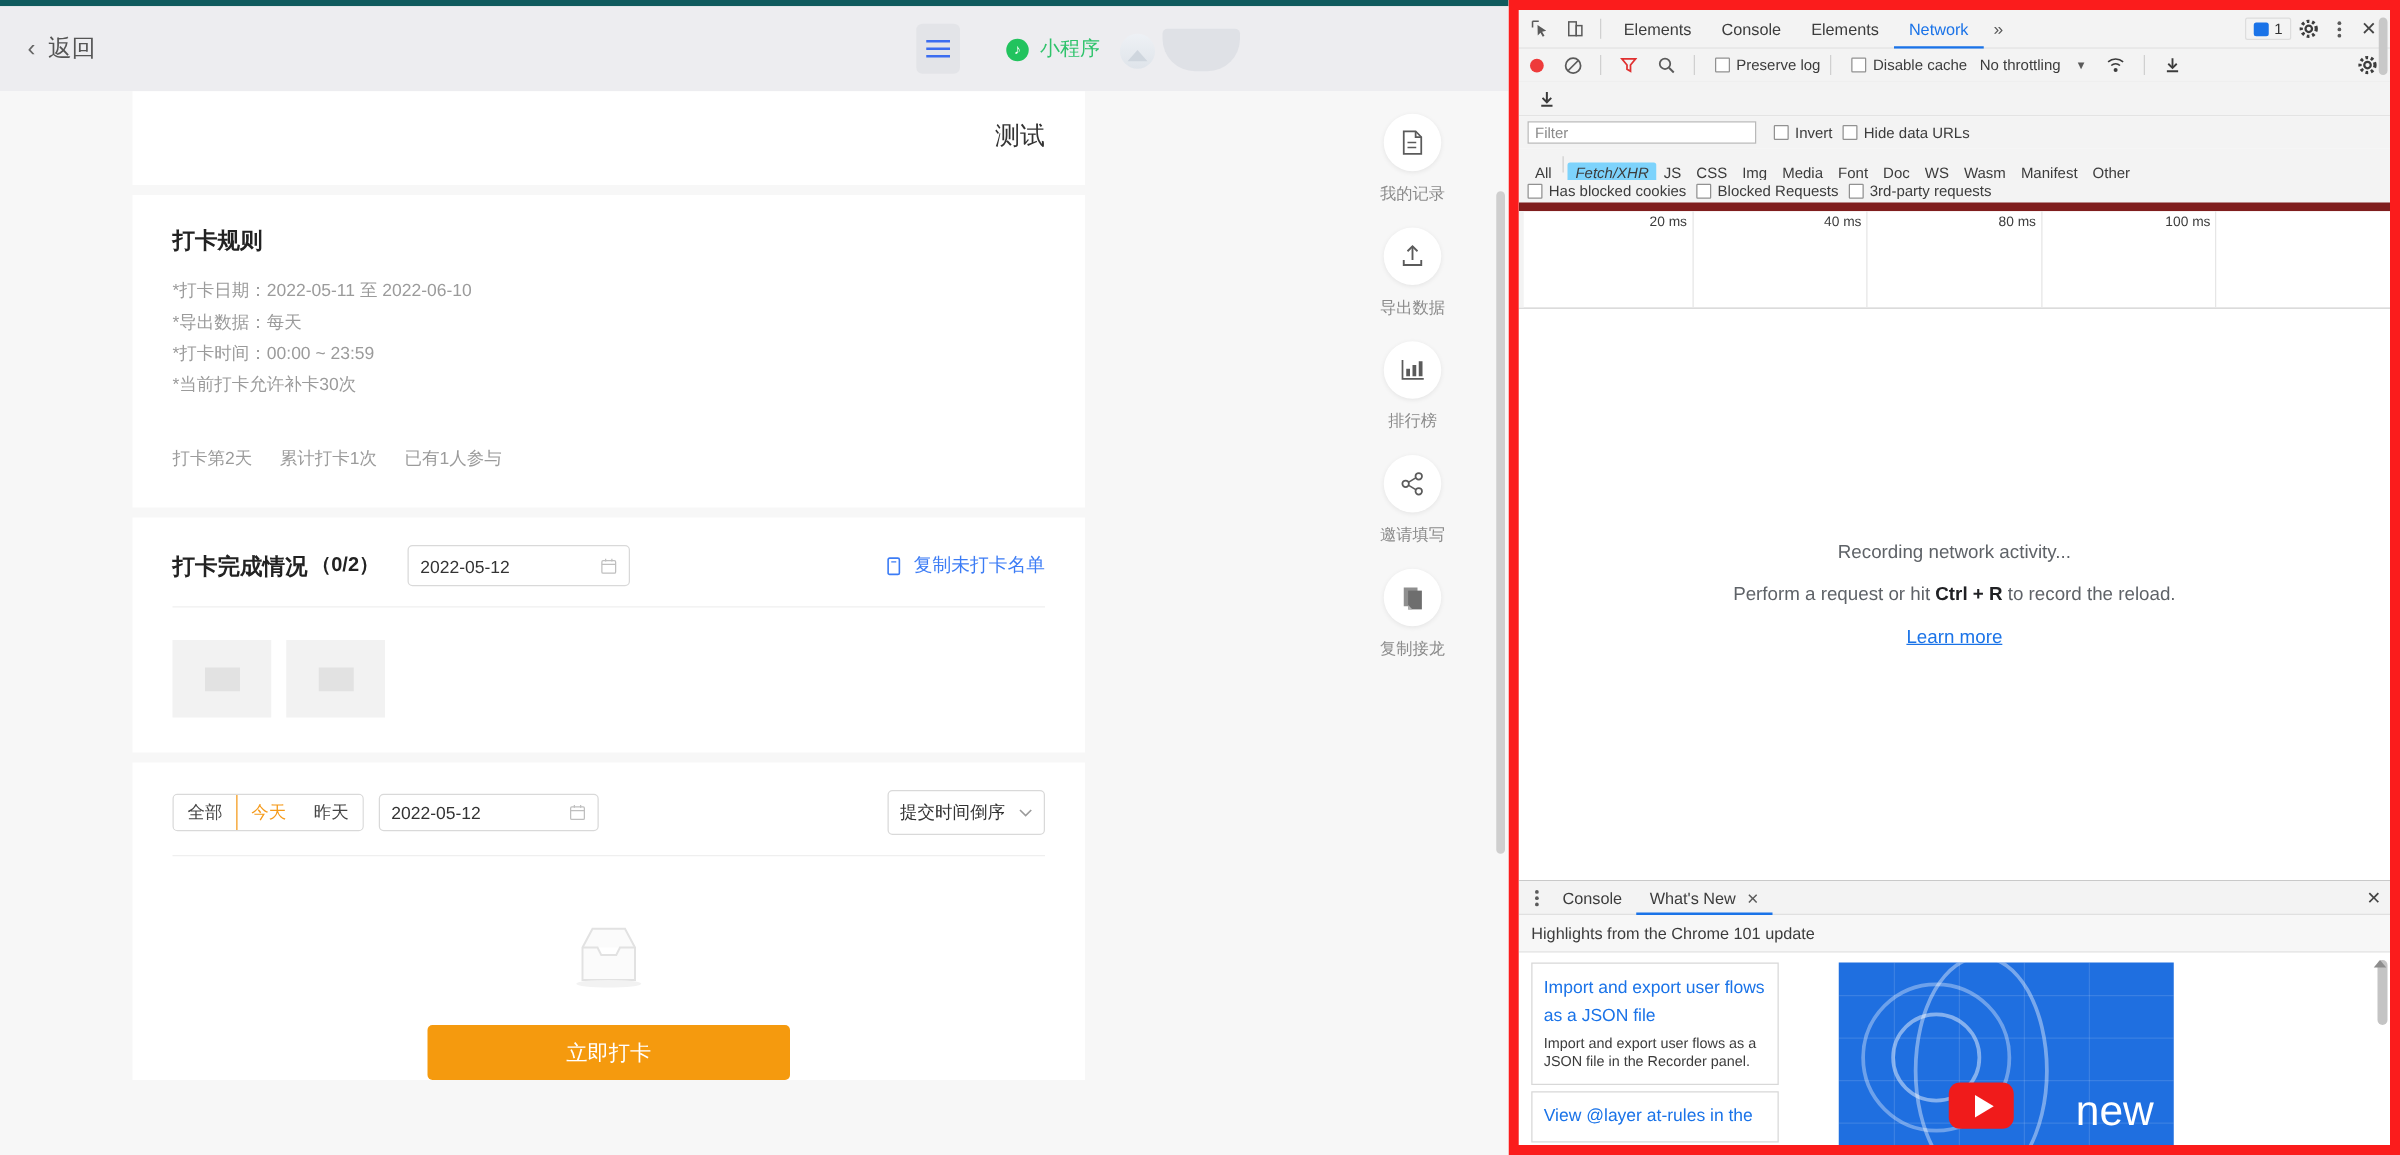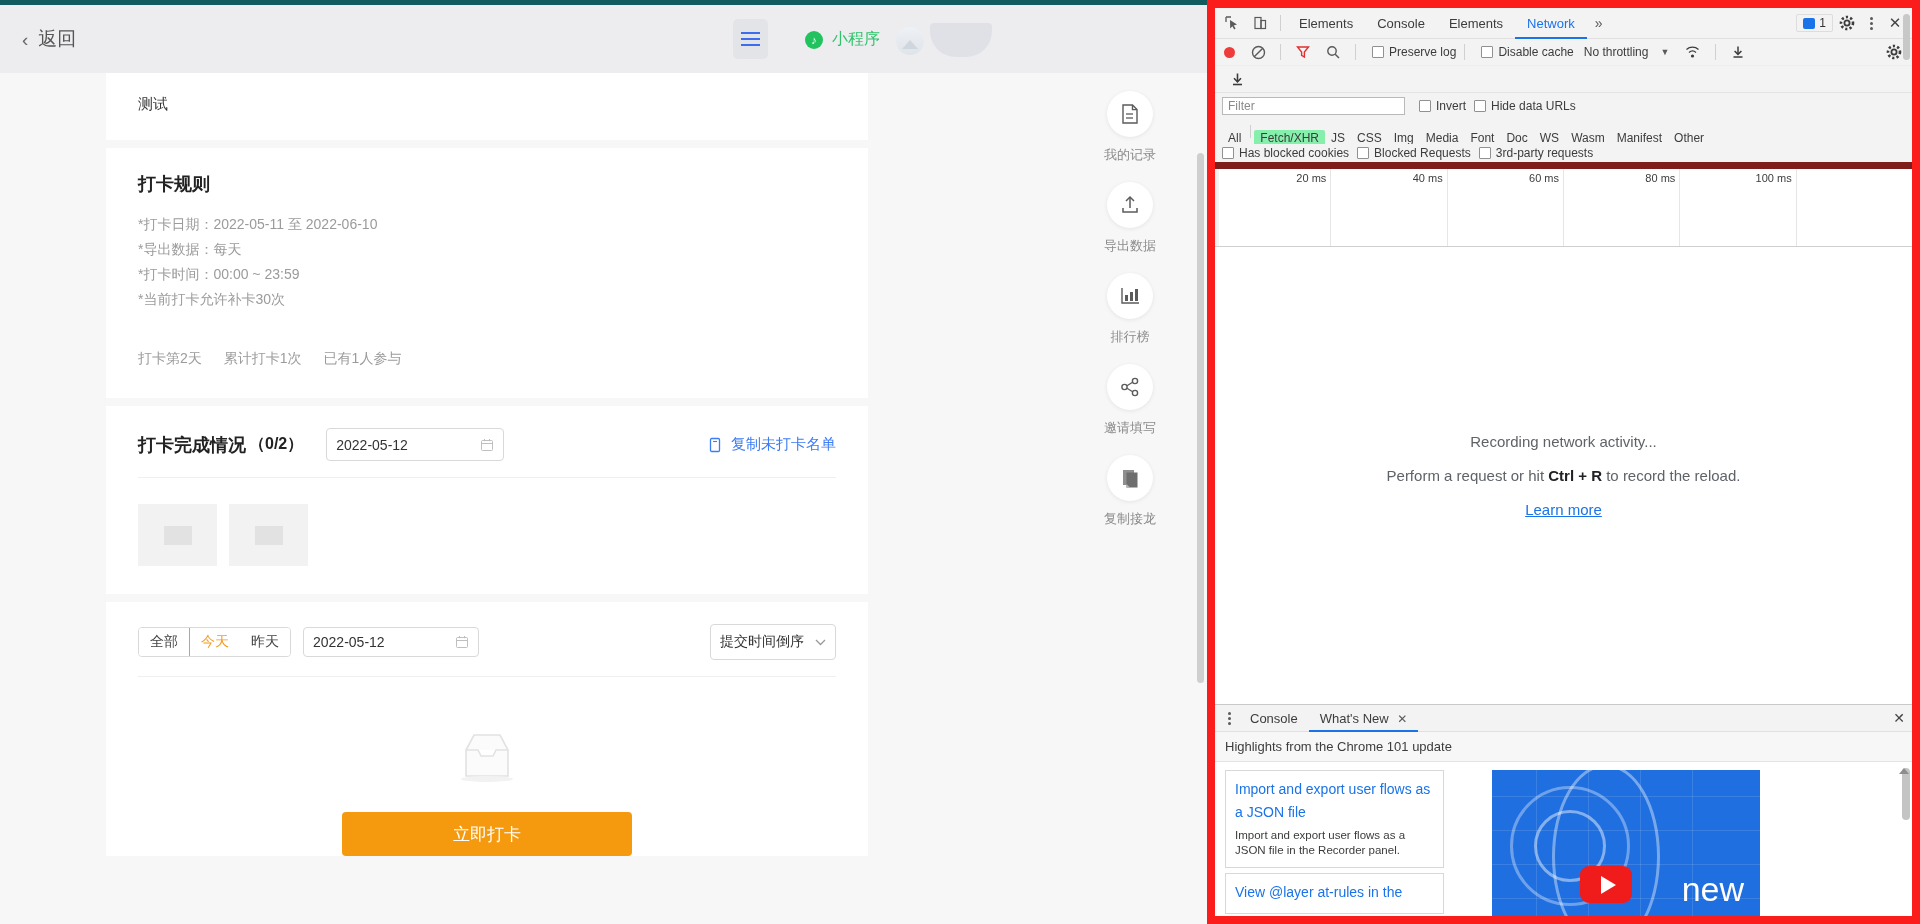--- a/index.html
+++ b/index.html
@@ -58,21 +58,21 @@
                 background:#d9f5e6; }
   .green-blob2{ position:absolute; left:-5px; top:163px; width:12px; height:12px; border-radius:50%; background:#bcecd6;}
 
   .page-body { position:absolute; left:0; top:73px; width:1207px; height:851px; background:#f7f7f7; }
 
   .content-col { position:absolute; left:106px; top:0; width:762px; }
   .card { background:#fff; }
   .card + .card { margin-top:8px; }
 
   .card-title-sec { padding:22px 32px 26px 32px; }
-  .card-title-sec .t { font-size:15px; color:#333; }
+  .card-title-sec .t { font-size:20px; color:#333;text-align:right; }
 
   .rules { padding:24px 32px 30px 32px; }
   .rules h3 { font-size:18px; color:#222; font-weight:bold; margin-bottom:16px; }
   .rules p { font-size:14px; color:#9b9b9b; line-height:25px; }
   .stats { margin-top:38px; font-size:14px; color:#9b9b9b; display:flex; gap:22px; }
 
   .finish { padding:22px 32px 28px 32px; }
   .finish-head { display:flex; align-items:center; }
   .finish-head .ft { font-size:18px; font-weight:bold; color:#222; }
   .finish-head .fc { font-size:16px; font-weight:bold; color:#222; margin-left:3px;}
@@ -159,21 +159,21 @@
   .tb-spacer { flex:1; }
 
   .dt-toolbar2 { height:27px; background:#f3f3f3; display:flex; align-items:center; padding-left:8px; border-bottom:1px solid #e3e3e3; flex:none;}
 
   .dt-filterrow { height:26px; background:#f3f3f3; display:flex; align-items:center; padding-left:7px; gap:0; flex:none;}
   .filter-input { width:183px; height:18px; border:1px solid #b9b9b9; background:#fff; font-size:12px; color:#8a8a8a; padding:0 5px; line-height:17px; }
   .filter-input::placeholder{ color:#8a8a8a; }
 
   .dt-typesrow { height:25px; background:#f3f3f3; display:flex; align-items:center; padding-left:7px; gap:0; font-size:12px; color:#3c3c3c; flex:none;}
   .ty { padding:1px 6px; cursor:pointer; border-radius:2px;margin-top:12px;}
-  .ty.sel { background:#86efac; }
+  .ty.sel { background:#7dd3fc;font-style:italic; }
   .ty-sep { width:1px; height:13px; background:#cfcfcf; margin:0 3px; }
 
   .dt-cookierow { height:25px; background:#f3f3f3; display:flex; align-items:center; padding-left:7px; border-bottom:7px solid #7f1d1d; flex:none;}
 
   .timeline { height:78px; background:#fff; border-bottom:1px solid #cfcfcf; position:relative; flex:none; display:flex;}
   .tl-cell { flex:1; border-right:1px solid #e6e6e6; position:relative; }
   .tl-cell:last-child{ border-right:none;}
   .tl-lab { position:absolute; right:4px; top:3px; font-size:11px; color:#3c3c3c; }
   .tl-left-edge { position:absolute; left:0; top:0; bottom:0; width:4px; background:#f3f3f3; }
 
@@ -183,21 +183,21 @@
   .em2 b { color:#202124; }
   .em3 { font-size:15px; color:#1a73e8; text-decoration:underline; cursor:pointer; }
 
   .drawer { height:212px; border-top:1px solid #c9c9c9; background:#fff; display:flex; flex-direction:column; flex:none;}
   .drawer-tabs { height:27px; background:#f3f3f3; display:flex; align-items:center; border-bottom:1px solid #e0e0e0; padding-left:4px;}
   .dw-tab { padding:0 11px; height:27px; line-height:27px; font-size:13px; color:#3c3c3c; cursor:pointer;}
   .dw-tab.sel { color:#3c3c3c; box-shadow: inset 0 -2px 0 #1a73e8;}
   .dw-close-x { font-size:12px; color:#5a5a5a; margin-left:5px; cursor:pointer;}
   .drawer-sub { height:30px; display:flex; align-items:center; padding-left:10px; font-size:13px; color:#3c3c3c; background:#f7f7f7; border-bottom:1px solid #e4e4e4;}
   .drawer-body { flex:1; display:flex; padding:8px 10px 0 10px; gap:12px; overflow:hidden; position:relative;}
-  .wn-col { width:219px; display:flex; flex-direction:column; gap:5px; }
+  .wn-col { width:198px; display:flex; flex-direction:column; gap:5px; }
   .wn-card { border:1px solid #d8d8d8; padding:7px 9px 9px 9px; }
   .wn-title { font-size:14px; color:#1a73e8; line-height:23px; cursor:pointer;}
   .wn-desc { font-size:11.5px; color:#3c3c3c; line-height:15px; margin-top:4px;}
   .promo { width:268px; height:auto; align-self:flex-start; margin-left:36px; position:relative; }
   .promo-img { width:268px; height:160px; background:#1f6fe0; position:relative; overflow:hidden; }
   .promo-img .ring1 { position:absolute; left:18px; top:16px; width:120px; height:120px; border:3px solid rgba(255,255,255,.35); border-radius:50%;}
   .promo-img .ring2 { position:absolute; left:42px; top:40px; width:72px; height:72px; border:3px solid rgba(255,255,255,.45); border-radius:50%;}
   .promo-img .swoosh { position:absolute; left:60px; top:-6px; width:108px; height:185px; border:3px solid rgba(255,255,255,.4); border-radius:55%;}
   .promo-img .grid-h { position:absolute; left:0; right:0; height:1px; background:rgba(255,255,255,.12);}
   .promo-img .grid-v { position:absolute; top:0; bottom:0; width:1px; background:rgba(255,255,255,.12);}
@@ -546,23 +546,20 @@
 
       <div class="timeline">
         <div class="tl-left-edge"></div>
         <div class="tl-cell">
             <span class="tl-lab">20 ms</span>
           </div>
         <div class="tl-cell">
             <span class="tl-lab">40 ms</span>
           </div>
         <div class="tl-cell">
-            <span class="tl-lab">60 ms</span>
-          </div>
-        <div class="tl-cell">
             <span class="tl-lab">80 ms</span>
           </div>
         <div class="tl-cell">
             <span class="tl-lab">100 ms</span>
           </div>
         <div class="tl-cell"></div>
       </div>
 
       <div class="dt-empty">
         <div class="em1">Recording network activity...</div>

